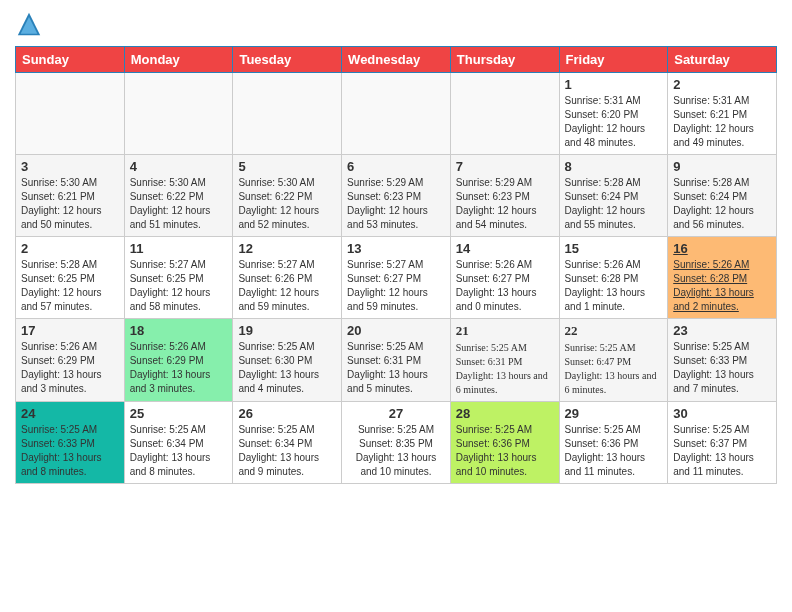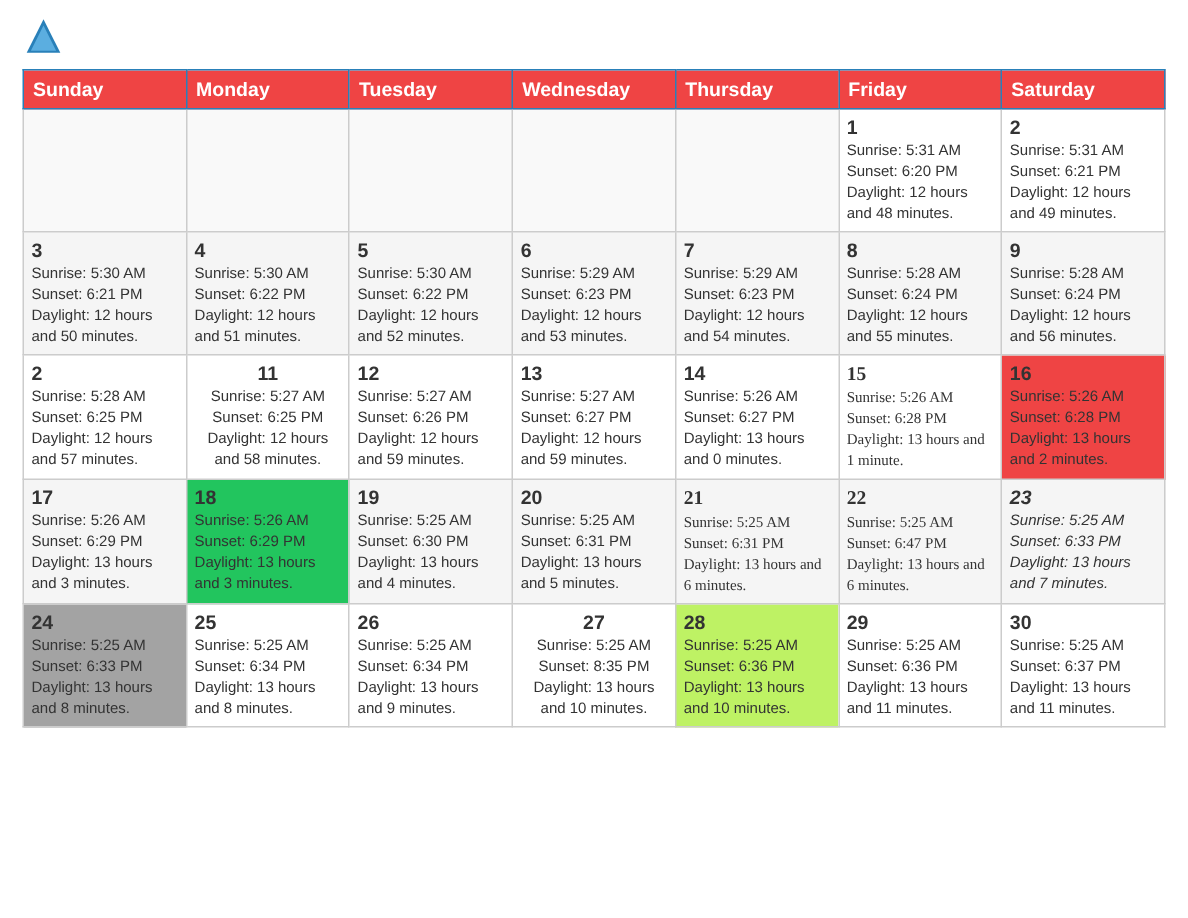--- a/index.html
+++ b/index.html
@@ -200,21 +200,21 @@
           </td>
         </tr>
         <tr>
           <td style="background: rgb(255, 255, 255);">
             <span class="day-num">2</span>
             <div class="day-info">Sunrise: 5:28 AM
 Sunset: 6:25 PM
 Daylight: 12 hours
 and 57 minutes.</div>
           </td>
-          <td style="background: rgb(255, 255, 255); text-align: center;">
+          <td style="background: rgb(255, 255, 255);">
             <span class="day-num">11</span>
             <div class="day-info">Sunrise: 5:27 AM
 Sunset: 6:25 PM
 Daylight: 12 hours
 and 58 minutes.</div>
           </td>
           <td style="background: rgb(255, 255, 255);">
             <span class="day-num">12</span>
             <div class="day-info">Sunrise: 5:27 AM
 Sunset: 6:26 PM
@@ -228,44 +228,44 @@
 Daylight: 12 hours
 and 59 minutes.</div>
           </td>
           <td style="background: rgb(255, 255, 255);">
             <span class="day-num">14</span>
             <div class="day-info">Sunrise: 5:26 AM
 Sunset: 6:27 PM
 Daylight: 13 hours
 and 0 minutes.</div>
           </td>
-          <td style="background: rgb(255, 255, 255); font-family: Liberation Serif, serif;">
+          <td style="background: rgb(255, 255, 255);">
             <span class="day-num">15</span>
             <div class="day-info">Sunrise: 5:26 AM
 Sunset: 6:28 PM
 Daylight: 13 hours
 and 1 minute.</div>
           </td>
-          <td style="background: #ef4444;">
+          <td style="background: #fdba74; text-decoration: underline;">
             <span class="day-num">16</span>
             <div class="day-info">Sunrise: 5:26 AM
 Sunset: 6:28 PM
 Daylight: 13 hours
 and 2 minutes.</div>
           </td>
         </tr>
         <tr>
           <td style="background: rgb(245, 245, 245);">
             <span class="day-num">17</span>
             <div class="day-info">Sunrise: 5:26 AM
 Sunset: 6:29 PM
 Daylight: 13 hours
 and 3 minutes.</div>
           </td>
-          <td style="background: #22c55e;">
+          <td style="background: #86efac;">
             <span class="day-num">18</span>
             <div class="day-info">Sunrise: 5:26 AM
 Sunset: 6:29 PM
 Daylight: 13 hours
 and 3 minutes.</div>
           </td>
           <td style="background: rgb(245, 245, 245);">
             <span class="day-num">19</span>
             <div class="day-info">Sunrise: 5:25 AM
 Sunset: 6:30 PM
@@ -286,30 +286,30 @@
 Daylight: 13 hours
 and 6 minutes.</div>
           </td>
           <td style="background: rgb(245, 245, 245); font-family: Liberation Serif, serif;">
             <span class="day-num">22</span>
             <div class="day-info">Sunrise: 5:25 AM
 Sunset: 6:47 PM
 Daylight: 13 hours
 and 6 minutes.</div>
           </td>
-          <td style="background: rgb(245, 245, 245); font-style: italic;">
+          <td style="background: rgb(245, 245, 245);">
             <span class="day-num">23</span>
             <div class="day-info">Sunrise: 5:25 AM
 Sunset: 6:33 PM
 Daylight: 13 hours
 and 7 minutes.</div>
           </td>
         </tr>
         <tr>
-          <td style="background: #a3a3a3;">
+          <td style="background: #14b8a6;">
             <span class="day-num">24</span>
             <div class="day-info">Sunrise: 5:25 AM
 Sunset: 6:33 PM
 Daylight: 13 hours
 and 8 minutes.</div>
           </td>
           <td style="background: rgb(255, 255, 255); margin-left: 28px;">
             <span class="day-num">25</span>
             <div class="day-info">Sunrise: 5:25 AM
 Sunset: 6:34 PM

